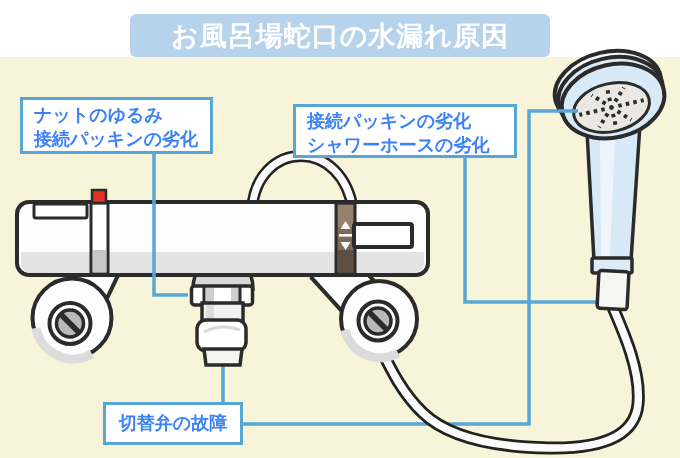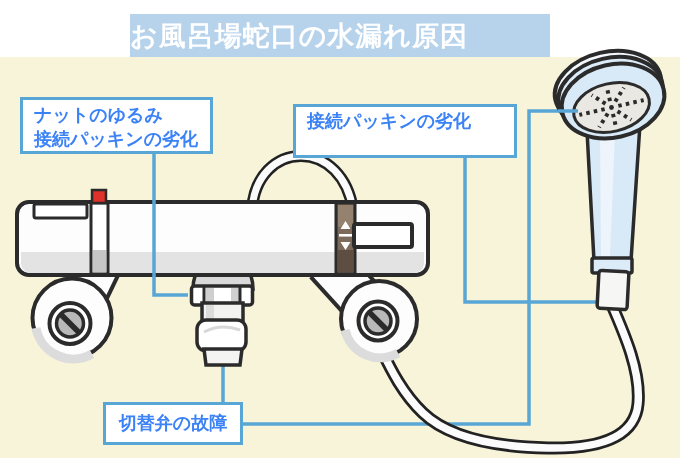--- a/index.html
+++ b/index.html
@@ -5,21 +5,21 @@
   html,body{margin:0;padding:0;}
   #stage{
     position:relative;width:680px;height:458px;overflow:hidden;
     background:#f8f4da;
     font-family:"DejaVu Sans","Liberation Sans",sans-serif;
   }
   #top-strip{position:absolute;left:0;top:0;width:680px;height:57px;background:#ffffff;}
   #title-banner{
     position:absolute;left:130px;top:14px;width:420px;height:43px;
     background:#b7d3ec;color:#ffffff;font-weight:bold;font-size:27px;
-    line-height:43px;text-align:left;letter-spacing:1px;z-index:3;
+    line-height:43px;text-align:center;letter-spacing:1px;z-index:3;border-radius:6px;
   }
   .callout{
     position:absolute;background:#ffffff;border:3.5px solid #58a6d6;
     color:#3b82f6;font-weight:bold;font-size:18px;line-height:24px;
     z-index:3;box-sizing:border-box;
   }
   #label-nut-packing{left:20px;top:97px;width:193px;height:57px;padding:3px 0 0 11px;}
   #label-packing-hose{left:293px;top:104px;width:224px;height:54px;padding:2px 0 0 11px;}
   #label-diverter{left:103px;top:402px;width:140px;height:43px;text-align:center;line-height:36px;}
   .callout span{display:block;}
@@ -140,16 +140,17 @@
     </g>
   </svg>
 
   <div id="label-nut-packing" class="callout">
     <span>ナットのゆるみ</span>
     <span>接続パッキンの劣化</span>
   </div>
 
   <div id="label-packing-hose" class="callout">
     <span>接続パッキンの劣化</span>
+    <span>シャワーホースの劣化</span>
   </div>
 
   <div id="label-diverter" class="callout">切替弁の故障</div>
 </div>
 
 </body></html>

